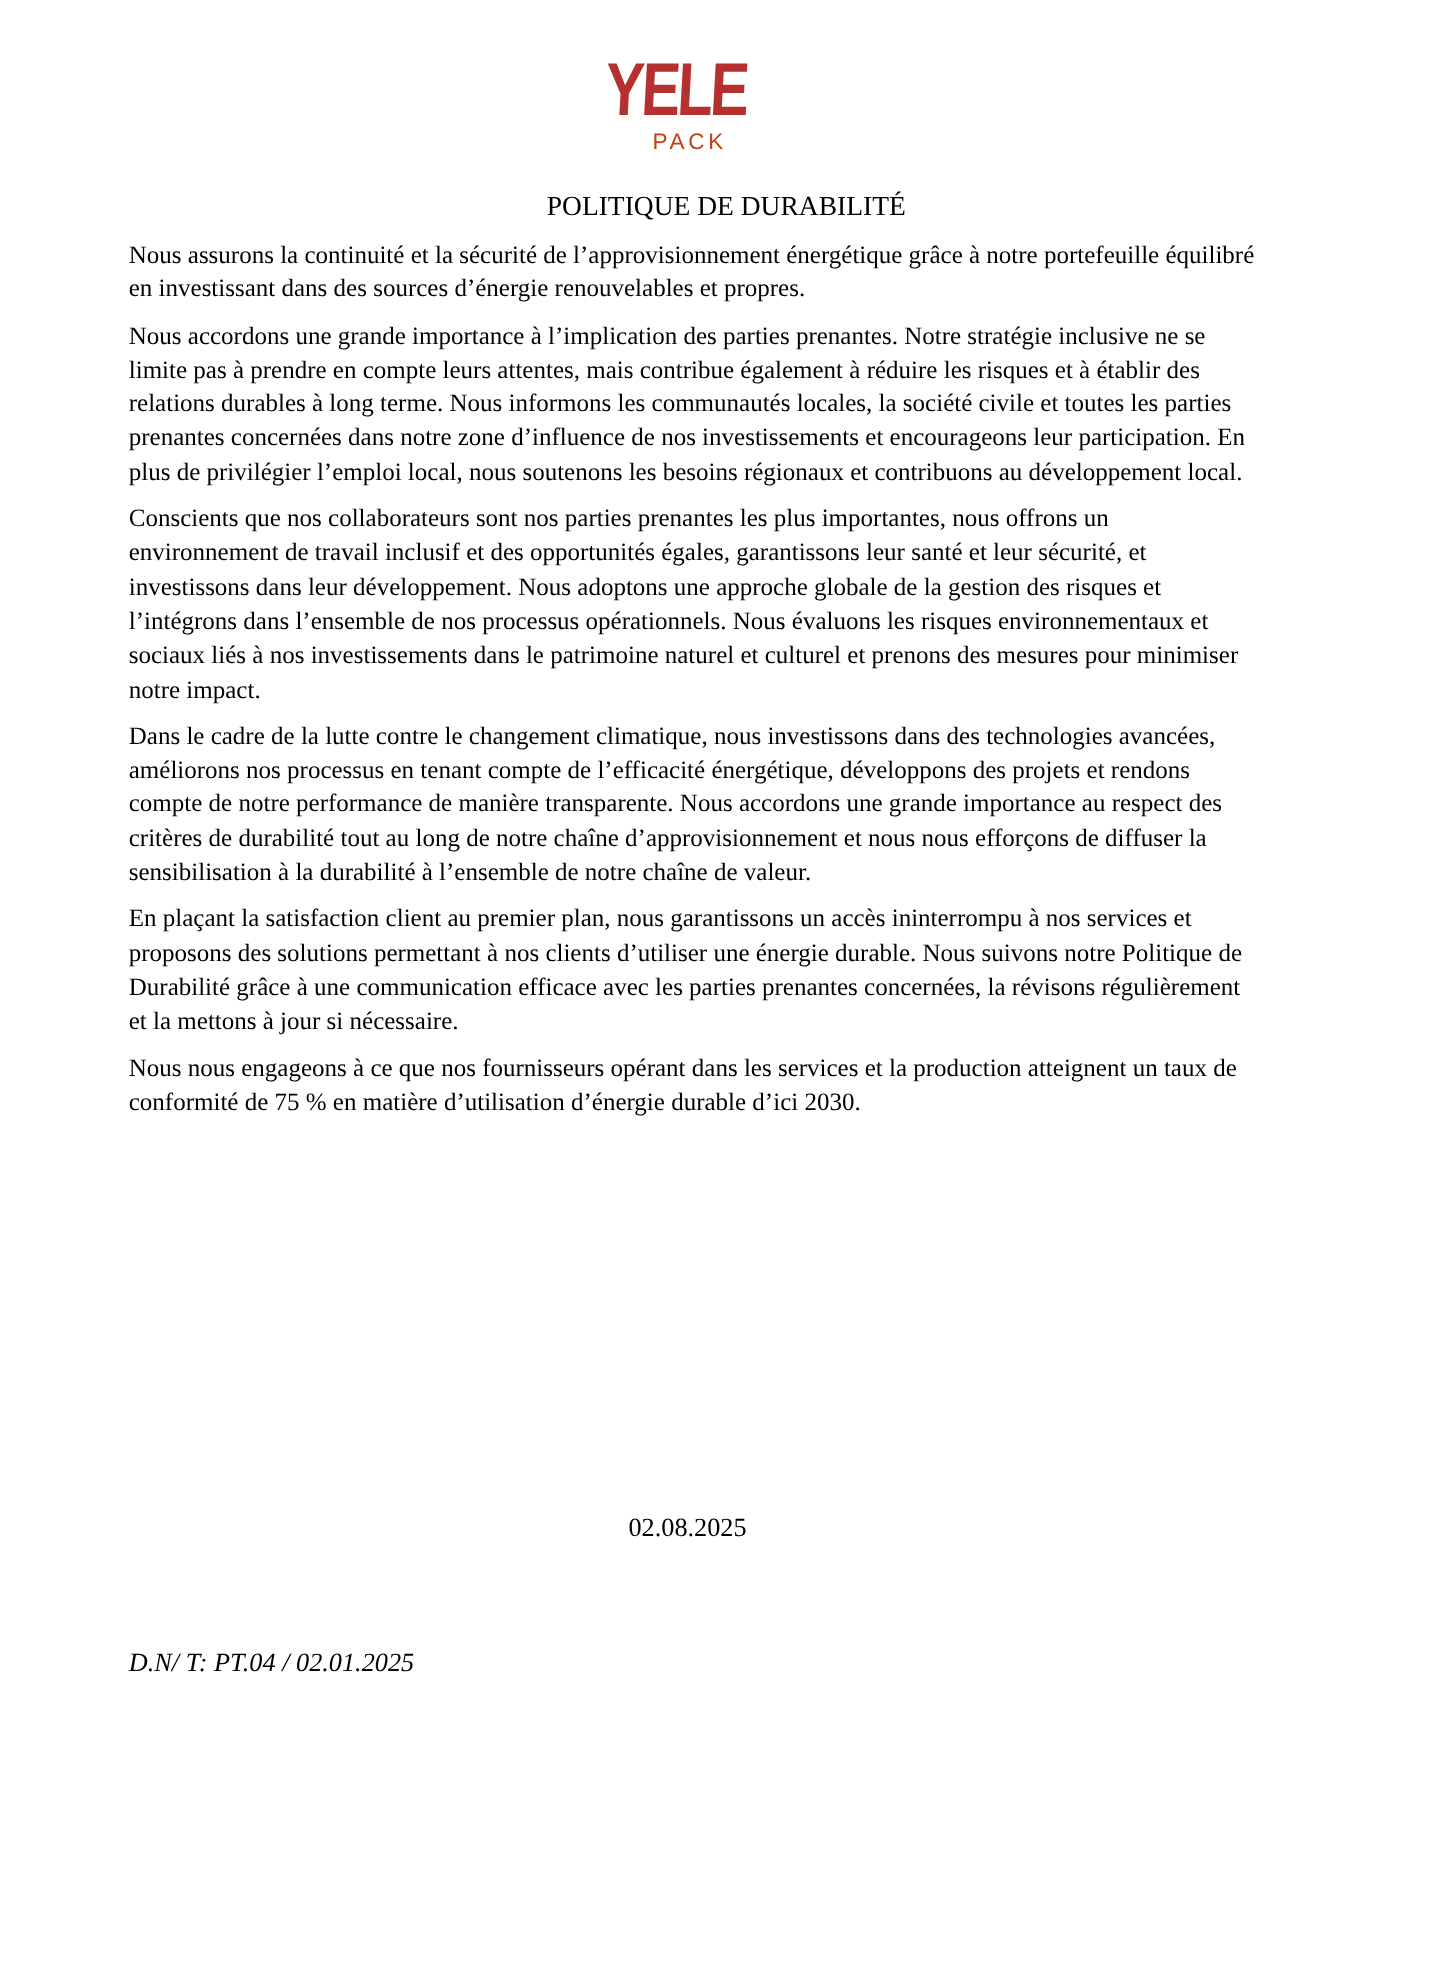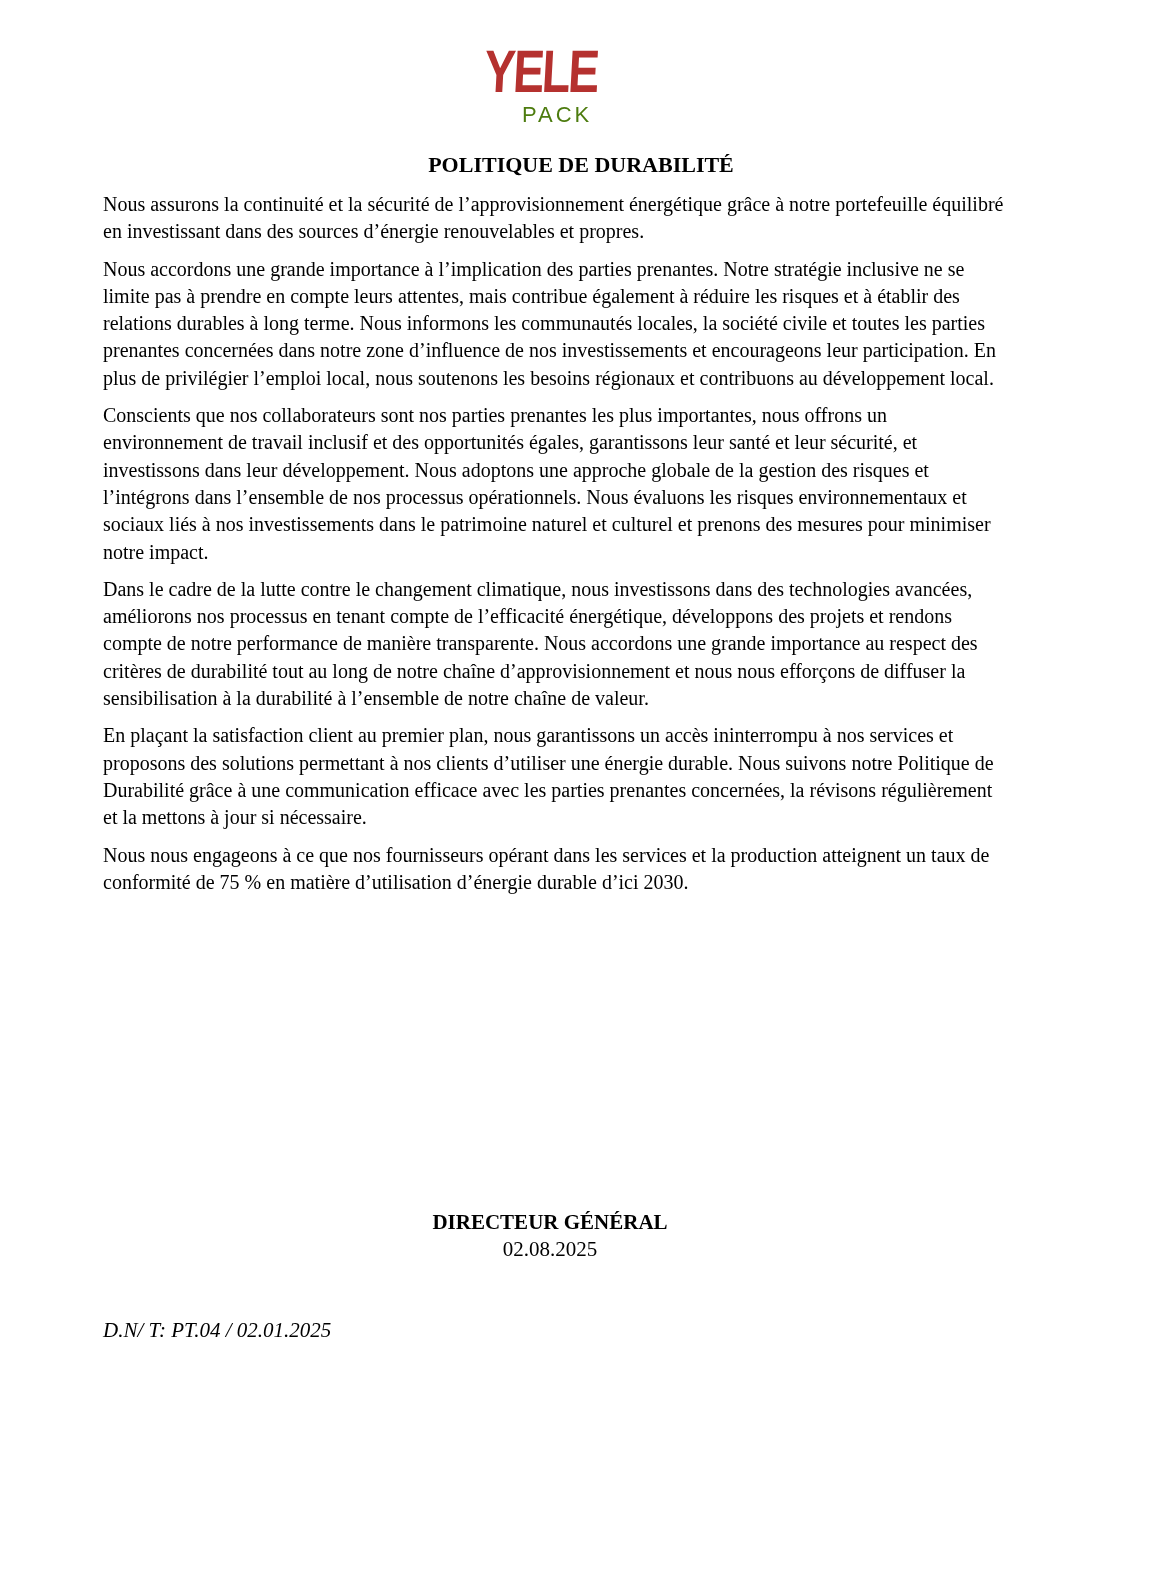--- a/index.html
+++ b/index.html
@@ -14,26 +14,26 @@
     .logo .yele {
       position: absolute; left: 0; top: -6px;
       font-family: "Liberation Sans", "DejaVu Sans", sans-serif;
       font-weight: 700; font-size: 60px; letter-spacing: -3px;
       color: #b5312f; transform: scaleX(0.78) skewX(-4deg); transform-origin: left top;
       line-height: 1;
     }
     .logo .pack {
       position: absolute; left: 36px; top: 56px;
       font-family: "Liberation Sans", "DejaVu Sans", sans-serif;
-      font-size: 22px; letter-spacing: 3px; color: #4d7c0f;
+      font-size: 18px; letter-spacing: 3px; color: #c2410c;
       line-height: 1;
     }
     .title {
       position: absolute; left: 0; width: 1162px; top: 152px;
-      text-align: center; font-weight: 700; font-size: 22px;
+      text-align: center; font-weight: 400; font-size: 22px;
     }
     .body {
       position: absolute; left: 103px; top: 191px; width: 905px;
       font-size: 20px; line-height: 27.3px;
     }
     .body p { margin: 0 0 10px 0; }
     .signature {
       position: absolute; left: 0; width: 1100px; top: 1209px; text-align: center;
       font-size: 21px; line-height: 27px;
     }
@@ -57,18 +57,17 @@
   <div class="body">
     <p>Nous assurons la continuité et la sécurité de l’approvisionnement énergétique grâce à notre portefeuille équilibré en investissant dans des sources d’énergie renouvelables et propres.</p>
     <p>Nous accordons une grande importance à l’implication des parties prenantes. Notre stratégie inclusive ne se limite pas à prendre en compte leurs attentes, mais contribue également à réduire les risques et à établir des relations durables à long terme. Nous informons les communautés locales, la société civile et toutes les parties prenantes concernées dans notre zone d’influence de nos investissements et encourageons leur participation. En plus de privilégier l’emploi local, nous soutenons les besoins régionaux et contribuons au développement local.</p>
     <p>Conscients que nos collaborateurs sont nos parties prenantes les plus importantes, nous offrons un environnement de travail inclusif et des opportunités égales, garantissons leur santé et leur sécurité, et investissons dans leur développement. Nous adoptons une approche globale de la gestion des risques et l’intégrons dans l’ensemble de nos processus opérationnels. Nous évaluons les risques environnementaux et sociaux liés à nos investissements dans le patrimoine naturel et culturel et prenons des mesures pour minimiser notre impact.</p>
     <p>Dans le cadre de la lutte contre le changement climatique, nous investissons dans des technologies avancées, améliorons nos processus en tenant compte de l’efficacité énergétique, développons des projets et rendons compte de notre performance de manière transparente. Nous accordons une grande importance au respect des critères de durabilité tout au long de notre chaîne d’approvisionnement et nous nous efforçons de diffuser la sensibilisation à la durabilité à l’ensemble de notre chaîne de valeur.</p>
     <p>En plaçant la satisfaction client au premier plan, nous garantissons un accès ininterrompu à nos services et proposons des solutions permettant à nos clients d’utiliser une énergie durable. Nous suivons notre Politique de Durabilité grâce à une communication efficace avec les parties prenantes concernées, la révisons régulièrement et la mettons à jour si nécessaire.</p>
     <p>Nous nous engageons à ce que nos fournisseurs opérant dans les services et la production atteignent un taux de conformité de 75 % en matière d’utilisation d’énergie durable d’ici 2030.</p>
   </div>
 
   <div class="signature">
-    <div class="role">DIRECTEUR GÉNÉRAL</div>
     <div class="date">02.08.2025</div>
   </div>
 
   <div class="docref">D.N/ T: PT.04 / 02.01.2025</div>
 </div>
 
 </body></html>

